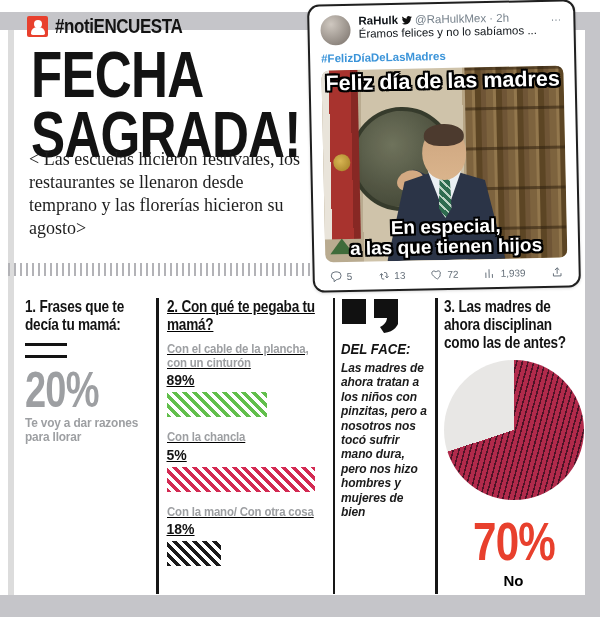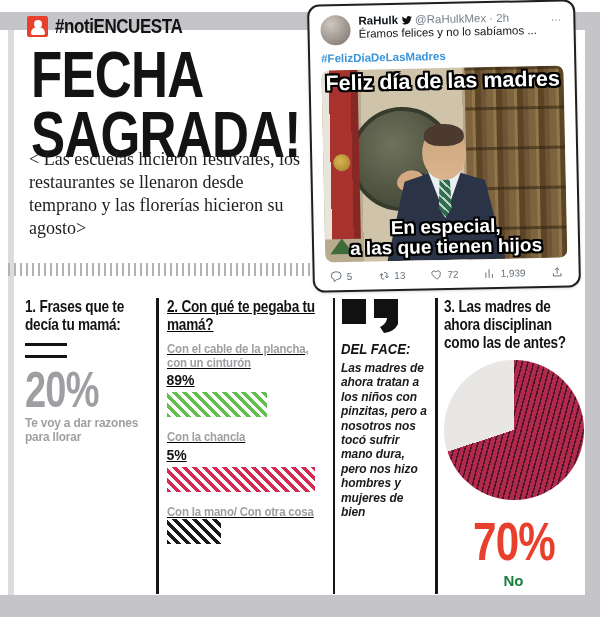--- a/index.html
+++ b/index.html
@@ -57,21 +57,21 @@
   .bar { height:25px; margin-bottom:13px; }
 
   .quote-mark { display:block; margin-bottom:6px; }
   .face-kicker { font-size:15px; font-weight:900; color:#131313; transform:scaleX(.88);
       transform-origin:0 0; width:114%; margin-bottom:4px; }
   .face-body { font-size:12px; line-height:1.2; font-weight:700; color:#1b1b1b; letter-spacing:-.1px; }
 
   .pie { width:140px; height:140px; border-radius:50%; margin-top:6px; }
   .q3-value { font-size:54px; font-weight:900; color:#e8402d; letter-spacing:-1px;
       transform:scaleX(.78); transform-origin:50% 0; text-align:center; margin-top:10px; }
-  .q3-answer { font-size:15px; font-weight:800; color:#15803d; text-align:center; margin-top:0px; }
+  .q3-answer { font-size:15px; font-weight:800; color:#000000; text-align:center; margin-top:0px; }
 
   
   .tweet { position:absolute; left:310px; top:2px; width:268px; background:#fff; z-index:5;
       border:2px solid #1f1f1f; border-radius:12px; padding:9px 11px 7px;
       transform:rotate(-1.2deg); transform-origin:50% 50%; box-shadow:0 1px 3px rgba(0,0,0,.15); }
   .t-head { display:flex; }
   .avatar { width:30px; height:30px; border-radius:50%; flex:0 0 auto; margin-right:8px;
       background:radial-gradient(circle at 35% 30%, #cfc8c0, #8d857e 75%); }
   .t-meta { flex:1 1 auto; min-width:0; }
   .t-nameline { display:flex; align-items:center; gap:3px; font-size:11.5px; }
@@ -169,20 +169,21 @@
         <div class="bar-value">89%</div>
         <div class="bar" style="width: 66%; background-image: repeating-linear-gradient(45deg, rgb(98, 191, 76) 0px, rgb(98, 191, 76) 3.5px, rgb(255, 255, 255) 3.5px, rgb(255, 255, 255) 7px);"></div>
       </div>
       <div>
         <div class="bar-label">Con la chancla</div>
         <div class="bar-value">5%</div>
         <div class="bar" style="width: 98%; background-image: repeating-linear-gradient(45deg, rgb(211, 42, 82) 0px, rgb(211, 42, 82) 3.5px, rgb(255, 255, 255) 3.5px, rgb(255, 255, 255) 7px);"></div>
       </div>
       <div>
         <div class="bar-label">Con la mano/ Con otra cosa</div>
+        <div class="bar-value">18%</div>
         <div class="bar" style="width: 36%; background-image: repeating-linear-gradient(45deg, rgb(26, 26, 26) 0px, rgb(26, 26, 26) 3.5px, rgb(255, 255, 255) 3.5px, rgb(255, 255, 255) 7px);"></div>
       </div>
     </section>
 
     <div class="vdiv d2"></div>
 
     <section class="col colface">
       <svg class="quote-mark" width="58" height="36" viewBox="0 0 58 36">
         <rect x="1" y="1" width="24" height="25" fill="#111"></rect>
         <path d="M33 1 h24 v25 c0,0 -3,8 -14,9 l-4,-6 c7,-3 7,-9 7,-9 h-13 z" fill="#111"></path>

